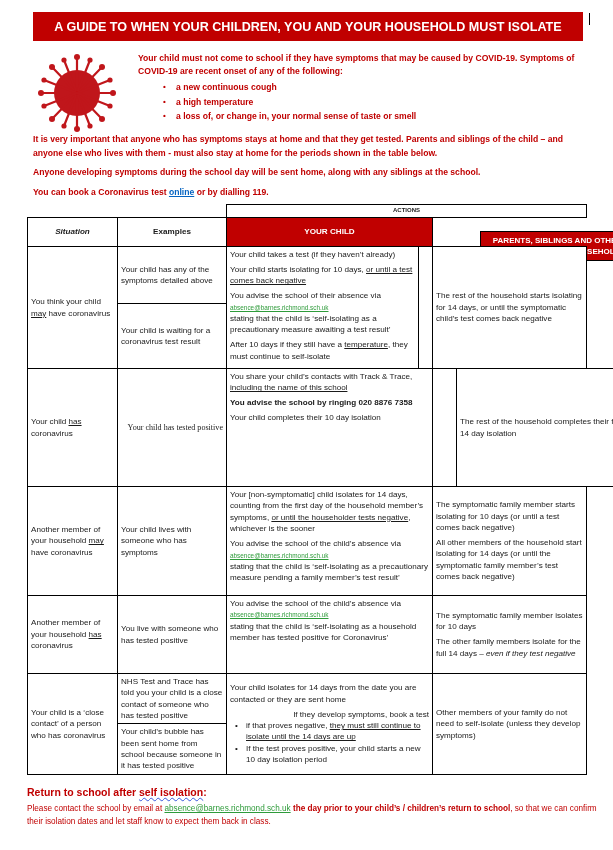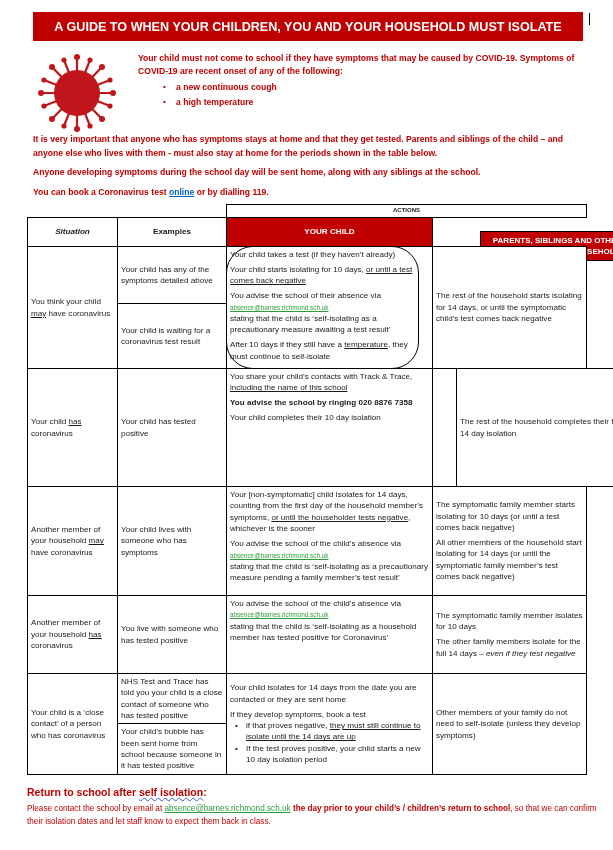--- a/index.html
+++ b/index.html
@@ -17,21 +17,21 @@
   .intro li::before { content: "\2022"; position: absolute; left: -13px; font-size: 8px; }
   .para { position: absolute; left: 33px; width: 560px; color: #c00000; font-size: 8.6px;
           font-weight: bold; line-height: 13.5px; }
   .link { color: #0563c1; text-decoration: underline; }
   .green-link { color: #2e9b3a; text-decoration: underline; font-size: 6.4px; }
   .green-link-lg { color: #2e9b3a; text-decoration: underline; }
 
   .tbl { position: absolute; border-collapse: collapse; font-size: 8.1px; line-height: 11.4px; }
   .cell { position: absolute; box-sizing: border-box; border: 1px solid #000; background: #fff;
           padding: 2px 3px; }
-  .vc { display: flex; flex-direction: column; justify-content: center; }
+  .vc { display: flex; flex-direction: column; justify-content: center; align-items: flex-end; }
   .hc { display: flex; align-items: center; justify-content: center; text-align: center; font-weight: bold; }
   .red { background: #c00000; color: #fff; }
   .cell p { margin: 0 0 3.5px 0; }
   .cell p:last-child { margin-bottom: 0; }
   u { text-decoration: underline; }
   .bul { margin: 0; padding-left: 16px; list-style: none; }
   .bul li { position: relative; }
   .bul li::before { content: "\2022"; position: absolute; left: -11px; }
 
   .return-h { position: absolute; left: 27px; top: 786px; color: #c00000; font-weight: bold; font-size: 10.5px; }
@@ -86,20 +86,21 @@
         <circle cx="77" cy="54" r="2.6"></circle>
     </g>
   </g>
 </svg>
 
 <div class="intro">
   <div>Your child must not come to school if they have symptoms that may be caused by COVID-19.  Symptoms of COVID-19 are recent onset of any of the following:</div>
   <ul>
     <li>a new continuous cough</li>
     <li>a high temperature</li>
+    <li>a loss of, or change in, your normal sense of taste or smell</li>
   </ul>
 </div>
 
 <div class="para" style="top:133px;">It is very important that anyone who has symptoms stays at home and that they get tested.  Parents and siblings of the child – and anyone else who lives with them - must also stay at home for the periods shown in the table below.</div>
 <div class="para" style="top:166px;">Anyone developing symptoms during the school day will be sent home, along with any siblings at the school.</div>
 <div class="para" style="top:186px;"><span>You can book a Coronavirus test </span><span class="link">online</span><span> or by dialling 119.</span></div>
 
 <div class="tbl" style="left:0;top:0;width:613px;height:850px;pointer-events:none;">
 
   <div class="cell hc" style="left:226px;top:204px;width:361px;height:14px;font-size:6px;">
@@ -121,34 +122,34 @@
 
   <div class="cell vc" style="left:27px;top:246px;width:91px;height:123px;">
       <div><span>You think your child </span><u>may</u><span> have coronavirus</span></div>
     </div>
   <div class="cell vc" style="left:117px;top:246px;width:110px;height:58px;">
       <span>Your child has any of the symptoms detailed above</span>
     </div>
   <div class="cell vc" style="left:117px;top:303px;width:110px;height:66px;">
       <span>Your child is waiting for a coronavirus test result</span>
     </div>
-  <div class="cell" style="left:226px;top:246px;width:193px;height:123px;border-radius:27px;">
+  <div class="cell" style="left:226px;top:246px;width:193px;height:123px;">
     <p>Your child takes a test (if they haven’t already)</p>
     <p><span>Your child starts isolating for 10 days, </span><u>or until a test comes back negative</u></p>
     <p><span>You advise the school of their absence via</span><br><span class="green-link">absence@barnes.richmond.sch.uk</span><br><span>stating that the child is ‘self-isolating as a precautionary measure awaiting a test result’</span></p>
     <p><span>After 10 days if they still have a </span><u>temperature</u><span>, they must continue to self-isolate</span></p>
   </div>
   <div class="cell vc" style="left:432px;top:246px;width:155px;height:123px;">
       <span>The rest of the household starts isolating for 14 days, or until the symptomatic child’s test comes back negative</span>
     </div>
 
   <div class="cell vc" style="left:27px;top:368px;width:91px;height:119px;">
       <div><span>Your child </span><u>has</u><span> coronavirus</span></div>
     </div>
-  <div class="cell vc" style="left:117px;top:368px;width:110px;height:119px;">
+  <div class="cell vc" style="left:117px;top:368px;width:110px;height:119px;font-family:Liberation Serif, serif;">
       <span>Your child has tested positive</span>
     </div>
   <div class="cell" style="left:226px;top:368px;width:207px;height:119px;">
     <p><span>You share your child’s contacts with Track &amp; Trace, </span><u>including the name of this school</u></p>
     <p style="font-weight:bold;">You advise the school by ringing 020 8876 7358</p>
     <p>Your child completes their 10 day isolation</p>
   </div>
   <div class="cell vc" style="left:456px;top:368px;width:175px;height:119px;">
       <span>The rest of the household completes their full 14 day isolation</span>
     </div>

